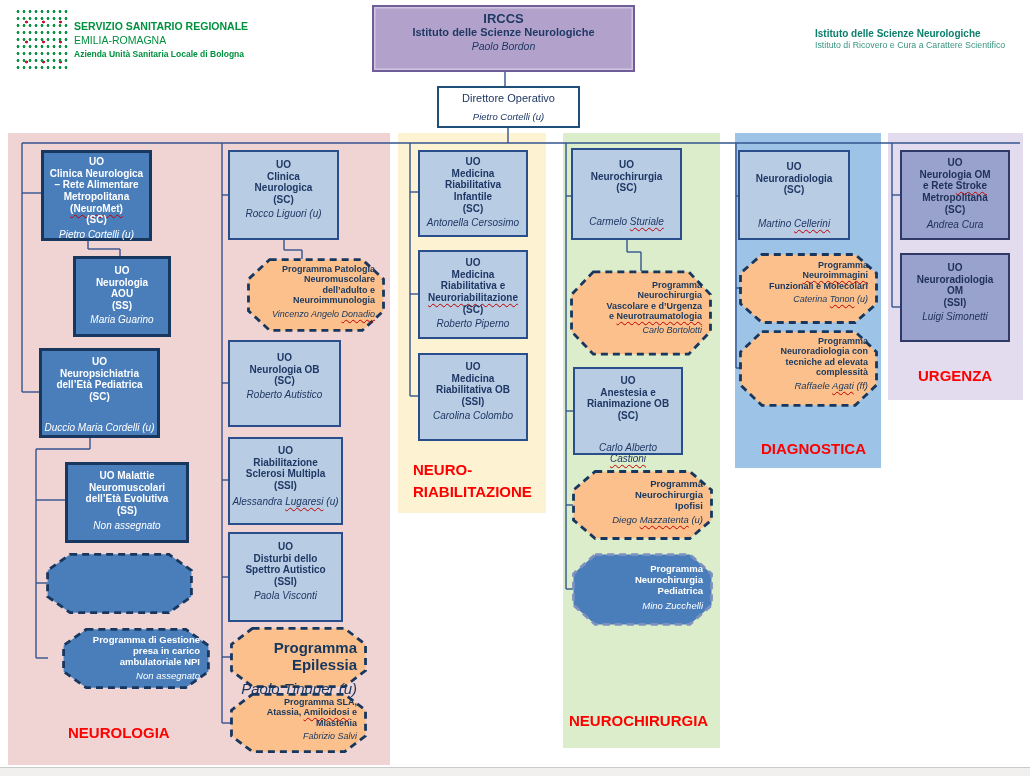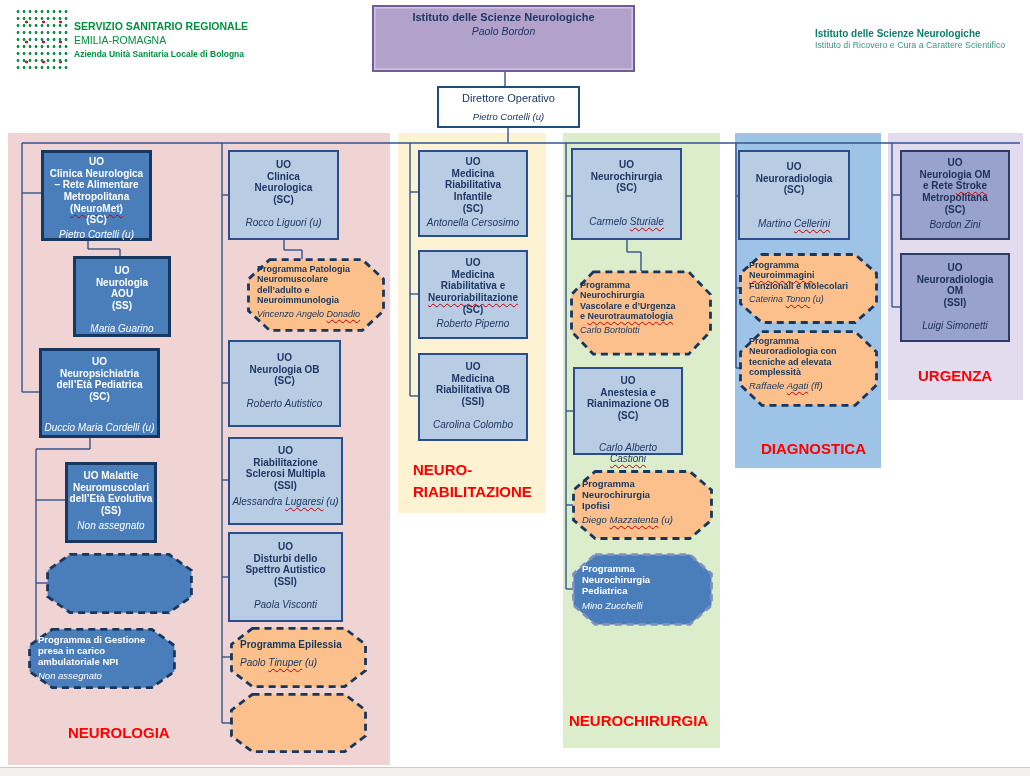--- a/index.html
+++ b/index.html
@@ -12,23 +12,23 @@
 .p-diag{left:735px;top:133px;width:146px;height:335px;background:#9dc3e6}
 .p-urg{left:888px;top:133px;width:135px;height:267px;background:#e2dcee}
 svg.wires{position:absolute;left:0;top:0;pointer-events:none}
 .nb{position:absolute;text-align:center;font-weight:bold;font-size:10px;line-height:1.17;color:#1f3864;padding-top:6px}
 .nb.c1{background:#4a7ebb;border:3px solid #17375e;color:#fff}
 .nb.c2{background:#b8cce4;border:2.5px solid #2a4e8c}
 .nb.c6{background:#98a2cd;border:2.5px solid #2f3b66;color:#1f3055}
 .ln{display:block}
 .ln span{display:inline}
 .p{font-style:italic;font-weight:normal;margin-top:3px}
-.gap{margin-top:11px}
+.gap{margin-top:2px}
 .gap2{margin-top:22px}
-.oct{position:absolute;text-align:left;font-weight:bold;font-size:9.5px;line-height:1.16;color:#17375e}
+.oct{position:absolute;text-align:right;font-weight:bold;font-size:9.5px;line-height:1.16;color:#17375e}
 .oct .octbg{position:absolute;left:0;top:0;width:100%;height:100%}
 .oct .inner{position:relative;padding:8px 10px 0 10px}
 .oct.white{color:#fff}
 .u{}
 .w{text-decoration:underline wavy #c00000;text-decoration-thickness:1px;text-underline-offset:2px}
 .seclab{position:absolute;color:#fe0000;font-weight:bold;font-size:15px;line-height:1.45;white-space:nowrap}
 .hdrbox{position:absolute;left:372px;top:5px;width:263px;height:67px;background:#b2a2cb;border:2px solid #6f5d99;box-shadow:inset 0 0 0 1.5px #cfc5e0;text-align:center;color:#1f3864;padding-top:4px}
 .hdrbox .t1{font-weight:bold;font-size:13px}
 .hdrbox .t2{font-weight:bold;font-size:11px;line-height:1.25}
 .hdrbox .pp{font-style:italic;font-size:10.5px}
@@ -104,20 +104,21 @@
 </svg>
 
 <div class="ssr-dots"></div>
 <div class="ssr-text">
   <div class="s1">SERVIZIO SANITARIO REGIONALE</div>
   <div class="s2">EMILIA-ROMAGNA</div>
   <div class="s3">Azienda Unità Sanitaria Locale di Bologna</div>
 </div>
 
 <div class="hdrbox">
+  <div class="t1">IRCCS</div>
   <div class="t2">Istituto delle Scienze Neurologiche</div>
   <div class="pp">Paolo Bordon</div>
 </div>
 
 <div class="isn-text">
   <div class="s1">Istituto delle Scienze Neurologiche</div>
   <div class="s2">Istituto di Ricovero e Cura a Carattere Scientifico</div>
 </div>
 
 <div class="dirbox">
@@ -144,35 +145,35 @@
 </div>
 
 <div class="nb c1" style="left:39px;top:348px;width:121px;height:90px;padding-top:5px">
   <div class="ln">UO</div>
   <div class="ln">Neuropsichiatria</div>
   <div class="ln">dell’Età Pediatrica</div>
   <div class="ln">(SC)</div>
   <div class="ln p" style="margin-top:19px">Duccio Maria Cordelli (u)</div>
 </div>
 
-<div class="nb c1" style="left:65px;top:462px;width:92px;height:81px;padding-top:5px">
+<div class="nb c1" style="left:65px;top:462px;width:124px;height:81px;padding-top:5px">
   <div class="ln">UO Malattie</div>
   <div class="ln">Neuromuscolari</div>
   <div class="ln">dell’Età Evolutiva</div>
   <div class="ln">(SS)</div>
   <div class="ln p">Non assegnato</div>
 </div>
 
 <div class="oct white" style="left:46px;top:553px;width:147px;height:61px">
   <svg class="octbg" viewBox="0 0 140 70" preserveAspectRatio="none">
       <polygon points="23,1.5 117,1.5 138.5,20 138.5,50 117,68.5 23,68.5 1.5,50 1.5,20" fill="#4a7ebb" stroke="#17375e" stroke-width="2.8" stroke-dasharray="7,5" vector-effect="non-scaling-stroke"></polygon>
     </svg>
 </div>
 
-<div class="oct white" style="left:28px;top:628px;width:148px;height:61px">
+<div class="oct white" style="left:62px;top:628px;width:148px;height:61px">
   <svg class="octbg" viewBox="0 0 140 70" preserveAspectRatio="none">
       <polygon points="23,1.5 117,1.5 138.5,20 138.5,50 117,68.5 23,68.5 1.5,50 1.5,20" fill="#4a7ebb" stroke="#17375e" stroke-width="2.8" stroke-dasharray="7,5" vector-effect="non-scaling-stroke"></polygon>
     </svg>
   <div class="inner" style="padding-top:6px">
     <div class="ln">Programma di Gestione</div>
     <div class="ln">presa in carico</div>
     <div class="ln">ambulatoriale NPI</div>
     <div class="ln p">Non assegnato</div>
   </div>
 </div>
@@ -220,30 +221,36 @@
   <div class="ln">Disturbi dello</div>
   <div class="ln">Spettro Autistico</div>
   <div class="ln">(SSI)</div>
   <div class="ln p gap">Paola Visconti</div>
 </div>
 
 <div class="oct" style="left:230px;top:627px;width:137px;height:61px">
   <svg class="octbg" viewBox="0 0 140 70" preserveAspectRatio="none">
       <polygon points="23,1.5 117,1.5 138.5,20 138.5,50 117,68.5 23,68.5 1.5,50 1.5,20" fill="#fbc08c" stroke="#17375e" stroke-width="2.8" stroke-dasharray="7,5" vector-effect="non-scaling-stroke"></polygon>
     </svg>
-  <div class="inner" style="padding-top:12px;font-size:10px">
+  <div class="inner" style="padding-top:12px;font-size:15px">
     <div class="ln">Programma Epilessia</div>
     <div class="ln p" style="margin-top:6px"><span>Paolo </span><span class="w">Tinuper</span><span> (u)</span></div>
   </div>
 </div>
 
 <div class="oct" style="left:230px;top:693px;width:137px;height:60px">
   <svg class="octbg" viewBox="0 0 140 70" preserveAspectRatio="none">
       <polygon points="23,1.5 117,1.5 138.5,20 138.5,50 117,68.5 23,68.5 1.5,50 1.5,20" fill="#fbc08c" stroke="#17375e" stroke-width="2.8" stroke-dasharray="7,5" vector-effect="non-scaling-stroke"></polygon>
     </svg>
+  <div class="inner" style="padding-top:4px;font-size:9px">
+    <div class="ln">Programma SLA,</div>
+    <div class="ln"><span>Atassia, </span><span class="w">Amiloidosi</span><span> e</span></div>
+    <div class="ln">Miastenia</div>
+    <div class="ln p">Fabrizio Salvi</div>
+  </div>
 </div>
 
 <div class="nb c2" style="left:418px;top:150px;width:110px;height:87px;padding-top:4px">
   <div class="ln">UO</div>
   <div class="ln">Medicina</div>
   <div class="ln">Riabilitativa</div>
   <div class="ln">Infantile</div>
   <div class="ln">(SC)</div>
   <div class="ln p">Antonella Cersosimo</div>
 </div>
@@ -358,21 +365,21 @@
 </div>
 
 <div class="seclab" style="left:761px;top:438px">DIAGNOSTICA</div>
 
 <div class="nb c6" style="left:900px;top:150px;width:110px;height:90px;padding-top:5px">
   <div class="ln">UO</div>
   <div class="ln">Neurologia OM</div>
   <div class="ln"><span>e Rete </span><span class="w">Stroke</span></div>
   <div class="ln">Metropolitana</div>
   <div class="ln">(SC)</div>
-  <div class="ln p" style="margin-top:4px">Bordon Zini</div>
+  <div class="ln p" style="margin-top:4px">Andrea Cura</div>
 </div>
 
 <div class="nb c6" style="left:900px;top:253px;width:110px;height:89px;padding-top:7px">
   <div class="ln">UO</div>
   <div class="ln">Neuroradiologia</div>
   <div class="ln">OM</div>
   <div class="ln">(SSI)</div>
   <div class="ln p gap">Luigi Simonetti</div>
 </div>
 

